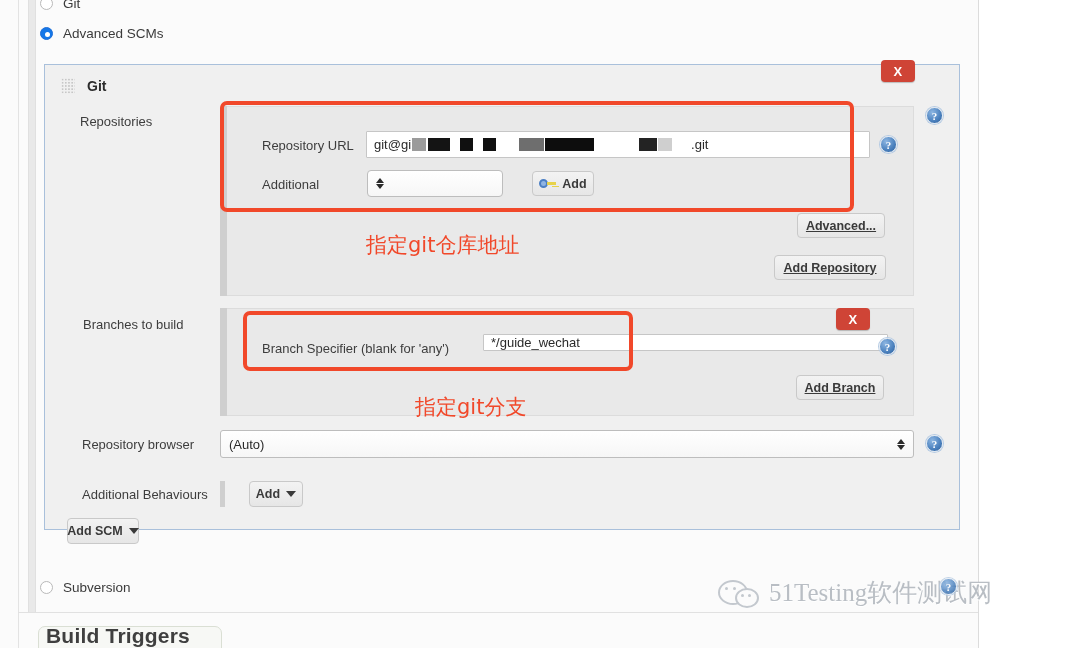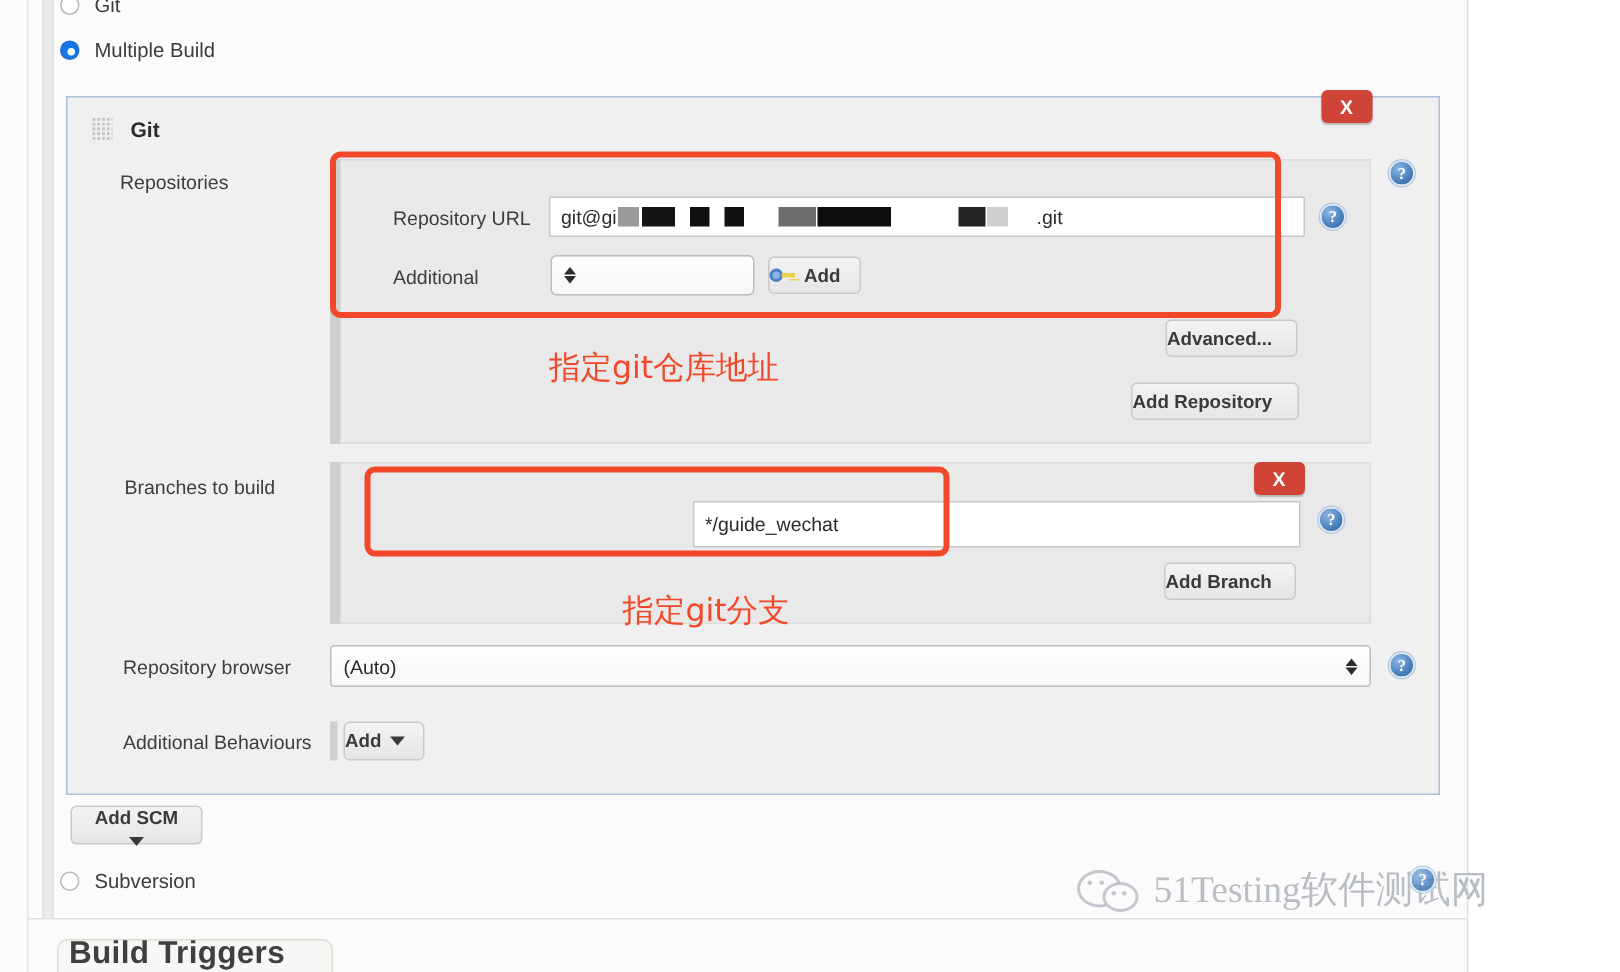--- a/index.html
+++ b/index.html
@@ -118,24 +118,24 @@
     display:block;width:0;height:0;border-left:4px solid transparent;
     border-right:4px solid transparent;
   }
   .spin i.up{border-bottom:5px solid #2a2a2a;}
   .spin i.dn{border-top:5px solid #2a2a2a;}
 
   .btn{
     position:absolute;background:linear-gradient(#f3f3f3,#e6e6e6);
     border:1px solid #c9c9c9;border-radius:4px;
     font-size:12.5px;font-weight:bold;color:#3a3a3a;
-    display:flex;align-items:center;gap:6px;
-    box-sizing:border-box;white-space:nowrap;
-  }
-  .btn.plain{font-weight:bold;}
+    display:flex;align-items:center;justify-content:center;gap:6px;
+    box-sizing:border-box;white-space:nowrap;margin-left:20px;
+  }
+  .btn.plain{font-weight:bold;text-decoration:underline;}
   .caret{
     width:0;height:0;border-left:5px solid transparent;
     border-right:5px solid transparent;border-top:6px solid #3a3a3a;flex:none;
   }
   .key-icon{
     width:17px;height:11px;flex:none;position:relative;
   }
   .key-icon::before{
     content:"";position:absolute;left:0;top:1px;width:9px;height:9px;
     border-radius:50%;border:2.5px solid #4b7fc4;box-sizing:border-box;
@@ -218,21 +218,21 @@
   <div class="page-right-border"></div>
   <div class="page-right-fill"></div>
 
   <div class="radio-row" style="left:40px;top:-4px;">
     <span class="radio"></span>
     <span class="radio-label">Git</span>
   </div>
 
   <div class="radio-row" style="left:40px;top:26px;">
     <span class="radio checked"></span>
-    <span class="radio-label">Multiple Build</span>
+    <span class="radio-label">Advanced SCMs</span>
   </div>
 
   <div class="scm-panel">
     <div class="scm-head">
       <span class="drag-handle"></span>
       <span class="scm-title">Git</span>
     </div>
   </div>
 
   <div class="close-x" id="close-scm">X</div>
@@ -271,21 +271,22 @@
 
   <div class="btn plain" style="left:777px;top:213px;width:88px;height:25px;">Advanced...</div>
   <div class="btn plain" style="left:754px;top:255px;width:112px;height:25px;">Add Repository</div>
   <div class="help" style="left:926px;top:107px;">?</div>
 
   <div class="flabel" style="left:83px;top:317px;">Branches to build</div>
 
   <div class="block" style="left:220px;top:308px;width:694px;height:108px;"></div>
   <div class="block-bar" style="left:220px;top:308px;height:108px;"></div>
 
-  <div class="txt" style="left:462px;top:334px;width:405px;height:31px;">*/guide_wechat</div>
+  <div class="flabel" style="left:262px;top:341px;">Branch Specifier (blank for 'any')</div>
+  <div class="txt" style="left:483px;top:334px;width:405px;height:17px;">*/guide_wechat</div>
   <div class="help" style="left:879px;top:338px;">?</div>
 
   <div class="close-x" id="close-branch">X</div>
   <div class="btn plain" style="left:776px;top:375px;width:88px;height:25px;">Add Branch</div>
 
   <div class="flabel" style="left:82px;top:437px;">Repository browser</div>
   <div class="sel" style="left:220px;top:430px;width:694px;height:28px;border-radius:3px;">
     <span>(Auto)</span>
     <span class="spin">
         <i class="up"></i>
@@ -294,21 +295,21 @@
   </div>
   <div class="help" style="left:926px;top:435px;">?</div>
 
   <div class="flabel" style="left:82px;top:487px;">Additional Behaviours</div>
   <div class="block-bar" style="left:220px;top:481px;height:26px;width:5px;"></div>
   <div class="btn" style="left:229px;top:481px;width:54px;height:26px;">
     <span>Add</span>
     <span class="caret"></span>
   </div>
 
-  <div class="btn" style="left:47px;top:537px;width:88px;height:26px;flex-direction:column;">
+  <div class="btn" style="left:47px;top:518px;width:72px;height:26px;">
     <span>Add SCM</span>
     <span class="caret"></span>
   </div>
 
   <div class="radio-row" style="left:40px;top:580px;">
     <span class="radio"></span>
     <span class="radio-label">Subversion</span>
   </div>
 
   <div class="hr"></div>

